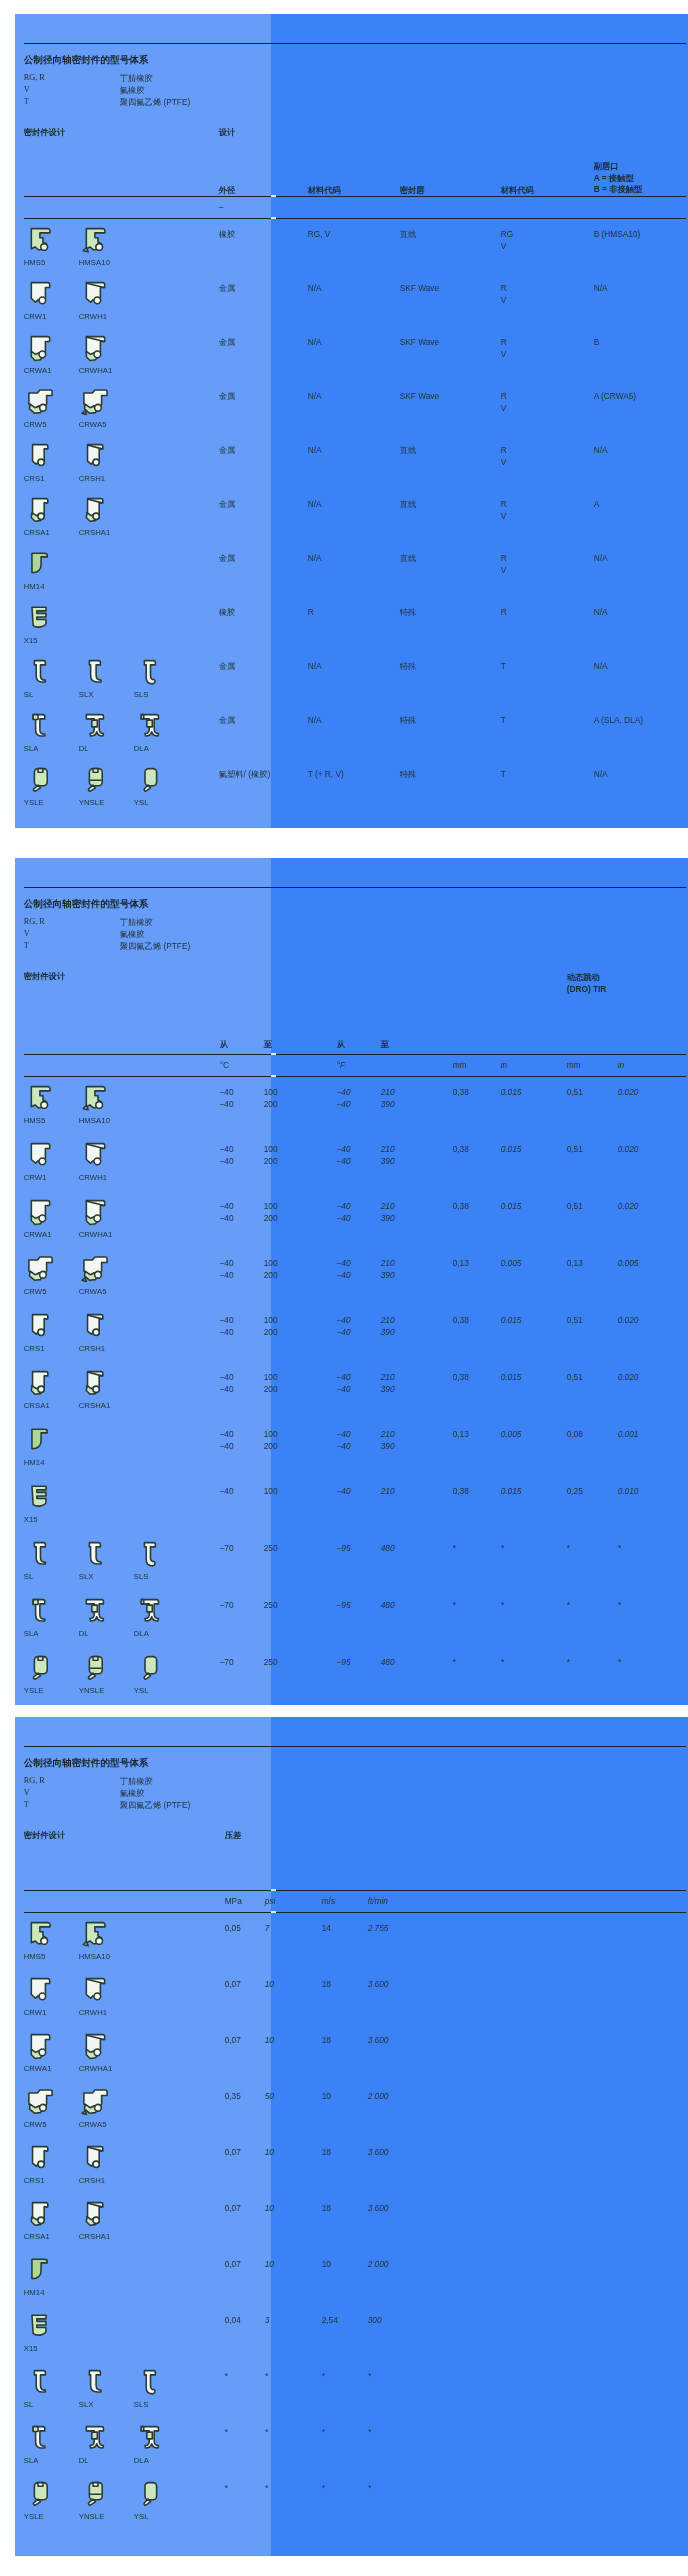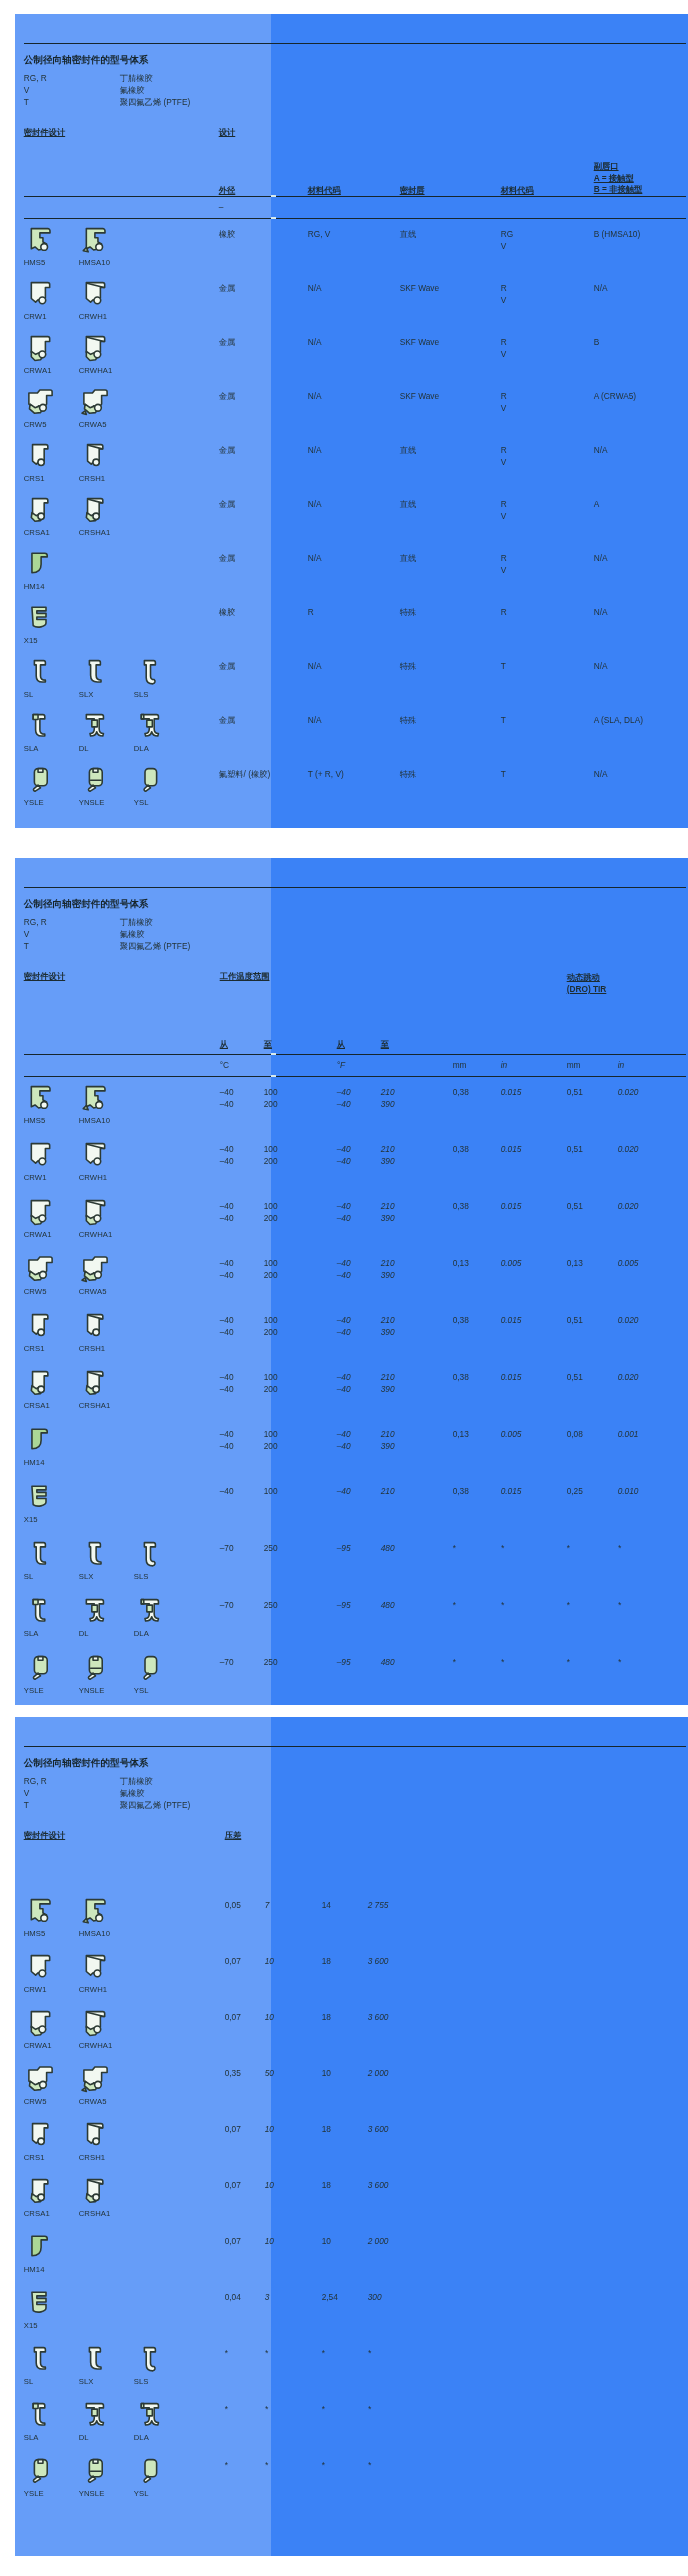--- a/index.html
+++ b/index.html
@@ -18,28 +18,28 @@
   }
   .panel > *{position:relative;z-index:1;}
   #panel1{margin-top:14px;height:814px;}
   #panel2{margin-top:30px;height:847px;}
   #panel3{margin-top:12px;height:839px;}
 
   .rule-main{margin-top:16.6px;height:1.9px;background:#17262c;}
   .title{font-size:9.6px;font-weight:bold;margin:9.6px 0 4.5px 0;color:#17262c;}
   .legend{margin-bottom:0;}
   .legend-row{display:flex;font-size:8.3px;line-height:12px;}
-  .legend-code{width:96px;}
+  .legend-code{width:96px;font-family:Liberation Serif, serif;}
 
   
   .t1grid{display:grid;grid-template-columns:195px 89px 92px 101px 93px 1fr;}
   .t2grid{display:grid;grid-template-columns:196px 44px 73px 44px 72px 48px 66px 51px 1fr;}
   .t3grid{display:grid;grid-template-columns:201px 40px 57px 46px 1fr;}
 
-  .thead{font-size:8.3px;font-weight:bold;color:#1c2c32;text-decoration:underline;}
+  .thead{font-size:8.3px;font-weight:bold;color:#1c2c32;}
   .t1head{margin-top:19px;height:69px;grid-template-rows:1fr auto;}
   .t1head .hd-sd{grid-column:1;grid-row:1;}
   .t1head .hd-design{grid-column:2;grid-row:1;}
   .t1head .hd-od{grid-column:2;grid-row:2;}
   .t1head .hd-m1{grid-column:3;grid-row:2;}
   .t1head .hd-lip{grid-column:4;grid-row:2;}
   .t1head .hd-m2{grid-column:5;grid-row:2;}
   .t1head .hd-aux{grid-column:6;grid-row:1/3;align-self:end;line-height:11.5px;}
 
   .t2head{margin-top:19px;height:83px;display:grid;
@@ -387,21 +387,20 @@
         <span>氟橡胶</span>
       </div>
       <div class="legend-row">
         <span class="legend-code">T</span>
         <span>聚四氟乙烯 (PTFE)</span>
       </div>
     </div>
 
     <div class="thead t2head">
       <div class="hd-sd">密封件设计</div>
-      <div class="hd-temp">工作温度范围</div>
       <div class="hd-fromto">
         <span>从</span>
         <span>至</span>
         <span>从</span>
         <span>至</span>
       </div>
       <div class="hd-dro">
         <div>动态跳动</div>
         <div>(DRO)  TIR</div>
       </div>
@@ -605,20 +604,28 @@
         <span class="legend-code">T</span>
         <span>聚四氟乙烯 (PTFE)</span>
       </div>
     </div>
 
     <div class="thead t3head">
       <div class="hd-sd">密封件设计</div>
       <div class="hd-press">压差</div>
     </div>
 
+    <div class="uband">
+      <div class="ugrid t3grid">
+        <span class="gc2">MPa</span>
+        <span class="gc3 it">psi</span>
+        <span class="gc4">m/s</span>
+        <span class="gc5 it">ft/min</span>
+      </div>
+    </div>
 
     <div id="t3body">
         <div class="trow t3grid t3row">
           <div class="cell designs"><figure class="fig"><svg class="seal" viewBox="0 0 54 48">
                 <use href="#sym-hms5"></use>
               </svg><figcaption class="fcap">HMS5</figcaption></figure><figure class="fig"><svg class="seal" viewBox="0 0 54 48">
                 <use href="#sym-hmsa10"></use>
               </svg><figcaption class="fcap">HMSA10</figcaption></figure></div>
           <div class="cell">0,05</div>
           <div class="cell it">7</div>

